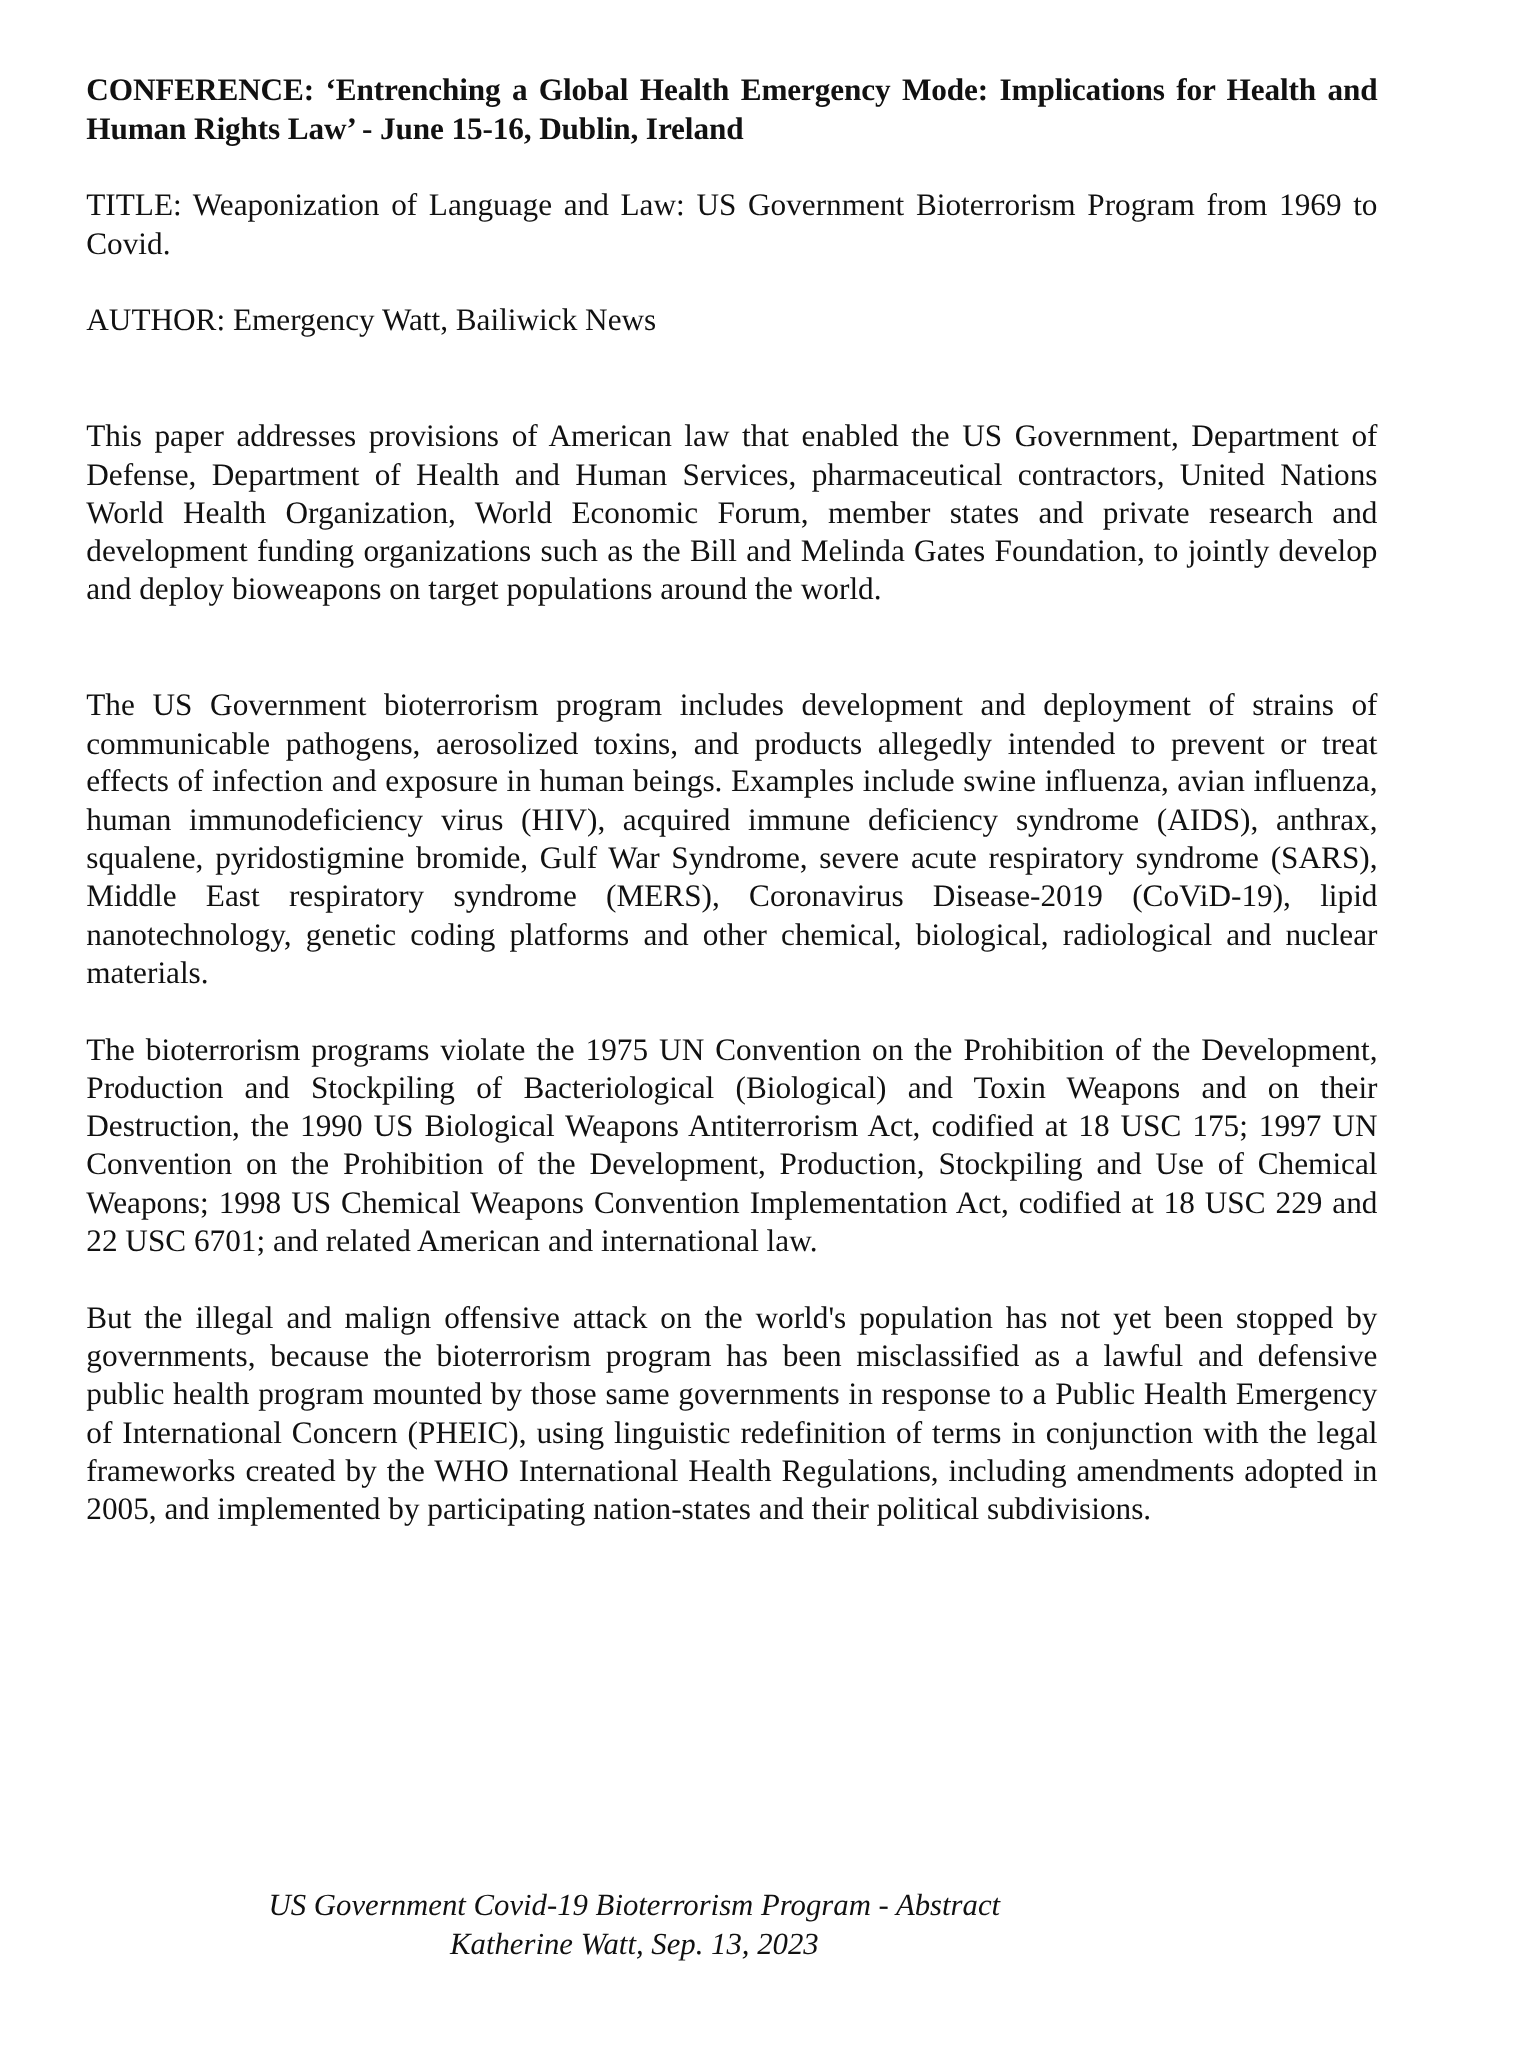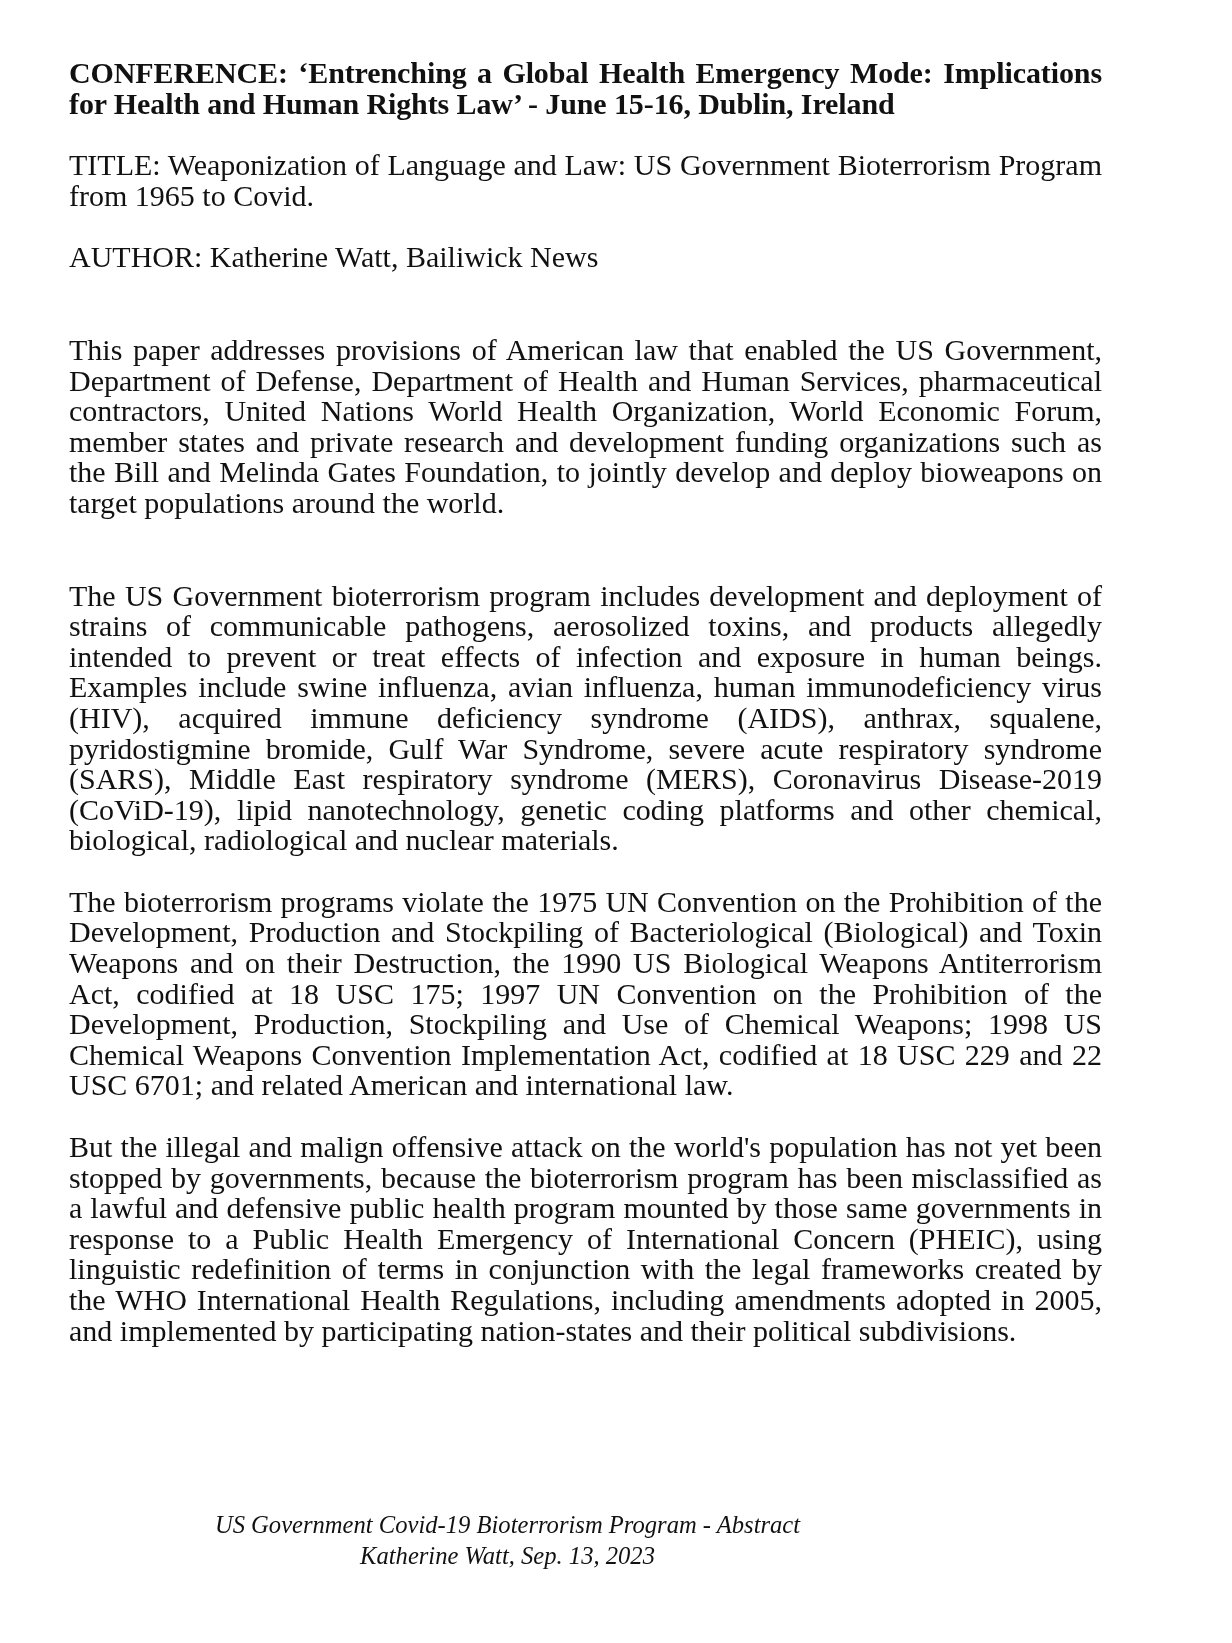--- a/index.html
+++ b/index.html
@@ -16,21 +16,21 @@
       color: #111111;
     }
     .page {
       position: absolute;
       left: 69px;
       top: 58px;
       width: 1033px;
     }
     .p {
       margin: 0;
-      font-size: 30px;
+      font-size: 25px;
       line-height: 30.6px;
       text-align: justify;
       text-align-last: left;
     }
     .conference {
       font-weight: bold;
       letter-spacing: -0.1px;
     }
     .gap { height: 31px; }
     .footer {
@@ -45,24 +45,24 @@
     }
     .footer div { margin: 0; }
   </style>
 </head>
 <body>
 
 <div class="page">
   <p class="p conference">CONFERENCE: ‘Entrenching a Global Health Emergency Mode: Implications for Health and Human Rights Law’ - June 15-16, Dublin, Ireland</p>
   <div class="gap"></div>
 
-  <p class="p">TITLE: Weaponization of Language and Law: US Government Bioterrorism Program from 1965 to Covid.</p>
+  <p class="p">TITLE: Weaponization of Language and Law: US Government Bioterrorism Program from 1969 to Covid.</p>
   <div class="gap"></div>
 
-  <p class="p">AUTHOR: Katherine Watt, Bailiwick News</p>
+  <p class="p">AUTHOR: Emergency Watt, Bailiwick News</p>
   <div class="gap"></div>
 
   <div class="gap"></div>
 
   <p class="p">This paper addresses provisions of American law that enabled the US Government, Department of Defense, Department of Health and Human Services, pharmaceutical contractors, United Nations World Health Organization, World Economic Forum, member states and private research and development funding organizations such as the Bill and Melinda Gates Foundation, to jointly develop and deploy bioweapons on target populations around the world.</p>
   <div class="gap"></div>
 
   <div class="gap"></div>
 
   <p class="p">The US Government bioterrorism program includes development and deployment of strains of communicable pathogens, aerosolized toxins, and products allegedly intended to prevent or treat effects of infection and exposure in human beings. Examples include swine influenza, avian influenza, human immunodeficiency virus (HIV), acquired immune deficiency syndrome (AIDS), anthrax, squalene, pyridostigmine bromide, Gulf War Syndrome, severe acute respiratory syndrome (SARS), Middle East respiratory syndrome (MERS), Coronavirus Disease-2019 (CoViD-19), lipid nanotechnology, genetic coding platforms and other chemical, biological, radiological and nuclear materials.</p>

